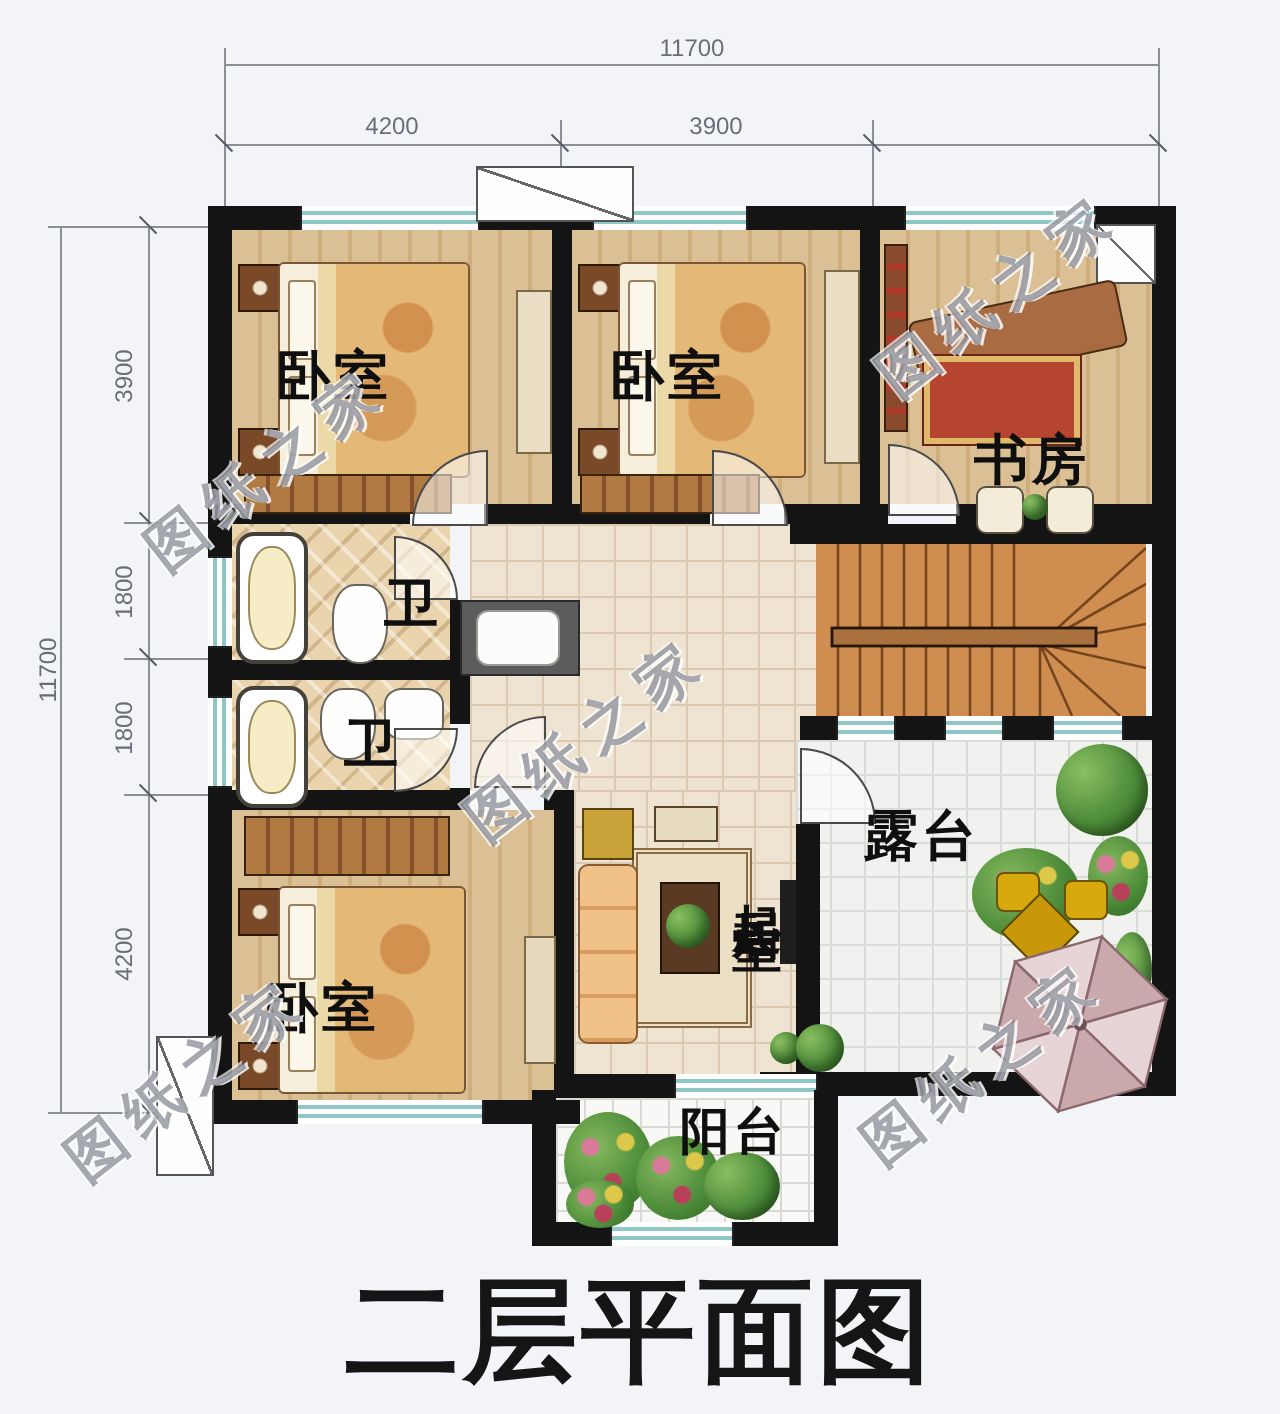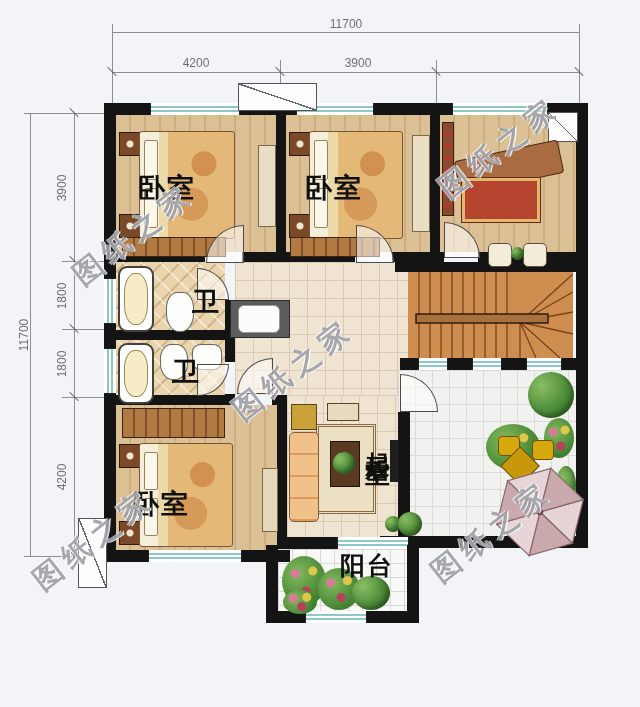--- a/index.html
+++ b/index.html
@@ -241,25 +241,28 @@
   <div class="doorarc" style="left:206px;top:225px;width:36px;height:36px;border-radius:100% 0 0 0;"></div>
   <div class="doorarc" style="left:356px;top:225px;width:36px;height:36px;border-radius:0 100% 0 0;"></div>
   <div class="doorarc" style="left:444px;top:222px;width:34px;height:34px;border-radius:0 100% 0 0;"></div>
   <div class="doorarc" style="left:197px;top:268px;width:30px;height:30px;border-radius:0 100% 0 0;"></div>
   <div class="doorarc" style="left:197px;top:364px;width:30px;height:30px;border-radius:0 0 100% 0;"></div>
   <div class="doorarc" style="left:237px;top:358px;width:34px;height:34px;border-radius:100% 0 0 0;"></div>
   <div class="doorarc" style="left:400px;top:374px;width:36px;height:36px;border-radius:0 100% 0 0;"></div>
 
   <div class="rlabel" style="left:138px;top:170px;">卧室</div>
   <div class="rlabel" style="left:305px;top:170px;">卧室</div>
+  <div class="rlabel" style="left:487px;top:212px;">书房</div>
   <div class="rlabel" style="left:192px;top:284px;">卫</div>
   <div class="rlabel" style="left:172px;top:354px;">卫</div>
   <div class="rlabel" style="left:132px;top:486px;">卧室</div>
   <div class="rlabel vert" style="left:362px;top:432px;font-size:25px;">起居室</div>
+  <div class="rlabel" style="left:432px;top:400px;">露台</div>
   <div class="rlabel" style="left:340px;top:549px;font-size:25px;z-index:5;">阳台</div>
 
   <div class="wm" style="left:62px;top:215px;">图纸之家</div>
   <div class="wm" style="left:428px;top:128px;">图纸之家</div>
   <div class="wm" style="left:222px;top:350px;">图纸之家</div>
   <div class="wm" style="left:22px;top:520px;">图纸之家</div>
   <div class="wm" style="left:420px;top:512px;">图纸之家</div>
 
+  <div class="title">二层平面图</div>
 </div>
 
 </body></html>

